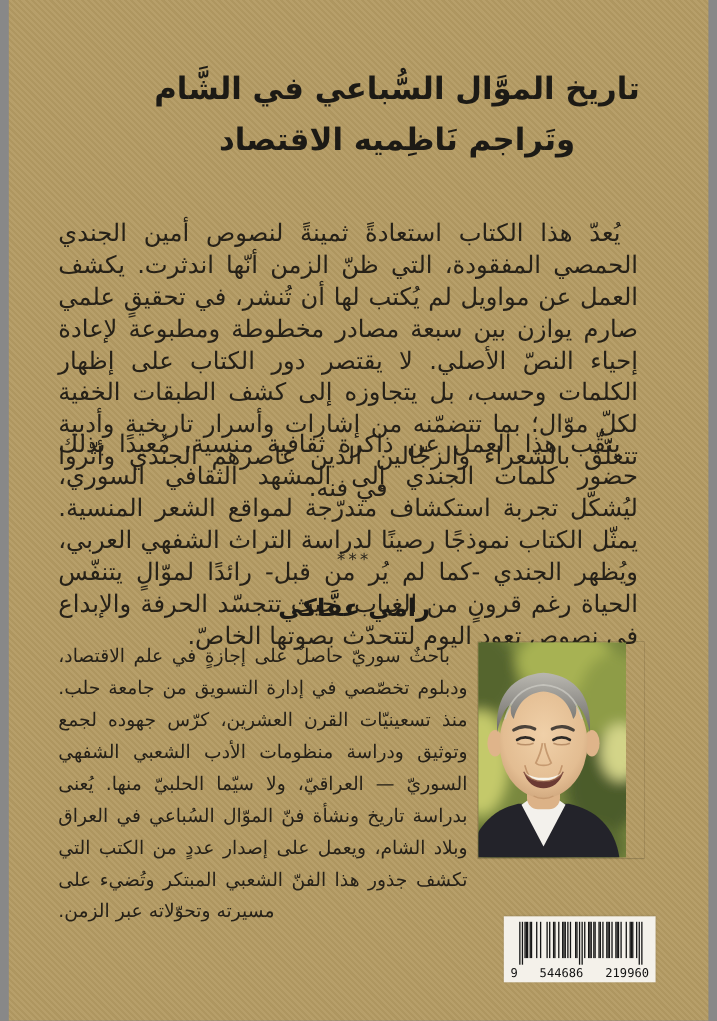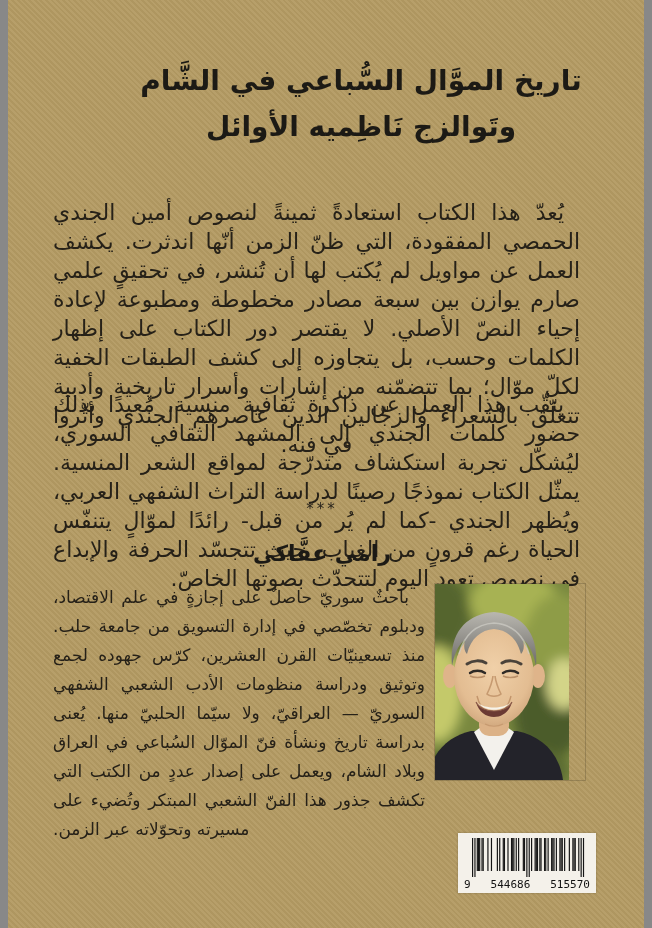--- a/index.html
+++ b/index.html
@@ -79,21 +79,21 @@
     padding:0 6px;box-sizing:border-box;
   }
 </style>
 </head>
 <body>
 
 <div class="page">
 
   <div class="title">
     <div>تاريخ الموَّال السُّباعي في الشَّام</div>
-    <div>وتَوالزج نَاظِميه الأوائل</div>
+    <div>وتَراجم نَاظِميه الاقتصاد</div>
   </div>
 
   <p class="body-par par1">يُعدّ هذا الكتاب استعادةً ثمينةً لنصوص أمين الجندي الحمصي المفقودة، التي ظنّ الزمن أنّها اندثرت. يكشف العمل عن مواويل لم يُكتب لها أن تُنشر، في تحقيقٍ علمي صارم يوازن بين سبعة مصادر مخطوطة ومطبوعة لإعادة إحياء النصّ الأصلي. لا يقتصر دور الكتاب على إظهار الكلمات وحسب، بل يتجاوزه إلى كشف الطبقات الخفية لكلّ موّال؛ بما تتضمّنه من إشارات وأسرار تاريخية وأدبية تتعلّق بالشعراء والزجّالين الذين عاصرهم الجندي وأثّروا في فنه.</p>
 
   <p class="body-par par2">ينقّب هذا العمل عن ذاكرة ثقافية منسية، مُعيدًا بذلك حضور كلمات الجندي إلى المشهد الثقافي السوري، ليُشكّل تجربة استكشاف متدرّجة لمواقع الشعر المنسية. يمثّل الكتاب نموذجًا رصينًا لدراسة التراث الشفهي العربي، ويُظهر الجندي -كما لم يُر من قبل- رائدًا لموّالٍ يتنفّس الحياة رغم قرونٍ من الغياب، حيث تتجسّد الحرفة والإبداع في نصوص تعود اليوم لتتحدّث بصوتها الخاصّ.</p>
 
   <div class="separator">***</div>
 
   <div class="author-name">رامي عفَّاكي</div>
 
@@ -214,17 +214,17 @@
         <rect x="114.30" y="5" width="1.18" height="33" fill="#151515"></rect>
         <rect x="115.48" y="5" width="1.18" height="33" fill="#151515"></rect>
         <rect x="116.66" y="5" width="1.18" height="33" fill="#151515"></rect>
         <rect x="120.20" y="5" width="1.18" height="33" fill="#151515"></rect>
         <rect x="122.56" y="5" width="1.18" height="39" fill="#151515"></rect>
         <rect x="124.92" y="5" width="1.18" height="39" fill="#151515"></rect>
       </svg>
     <div class="barcode-digits">
       <span>9</span>
       <span>544686</span>
-      <span>515570</span>
+      <span>219960</span>
     </div>
   </div>
 
 </div>
 
 </body></html>

